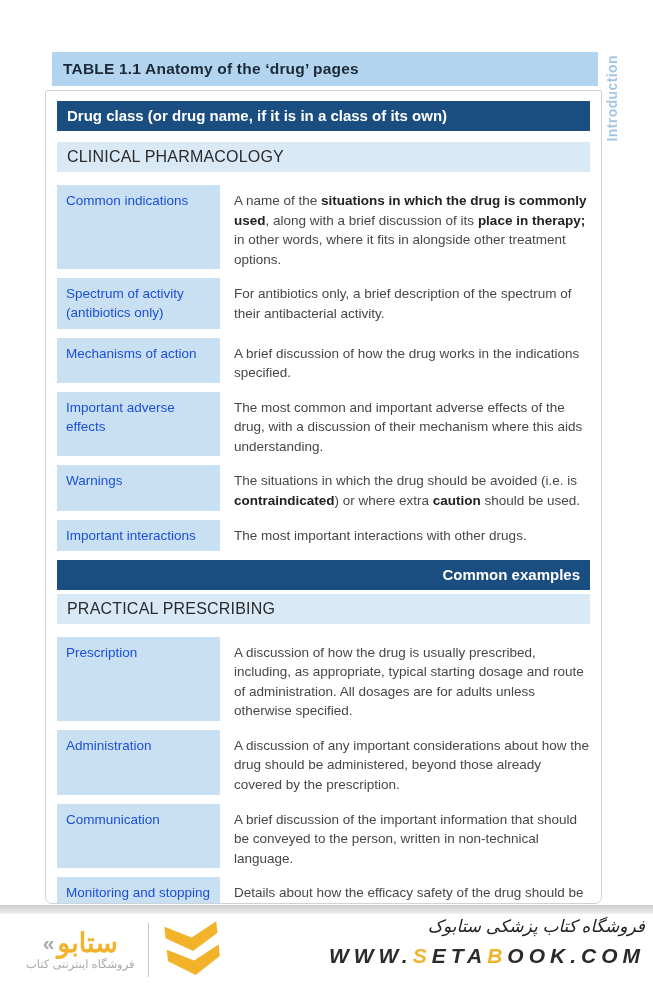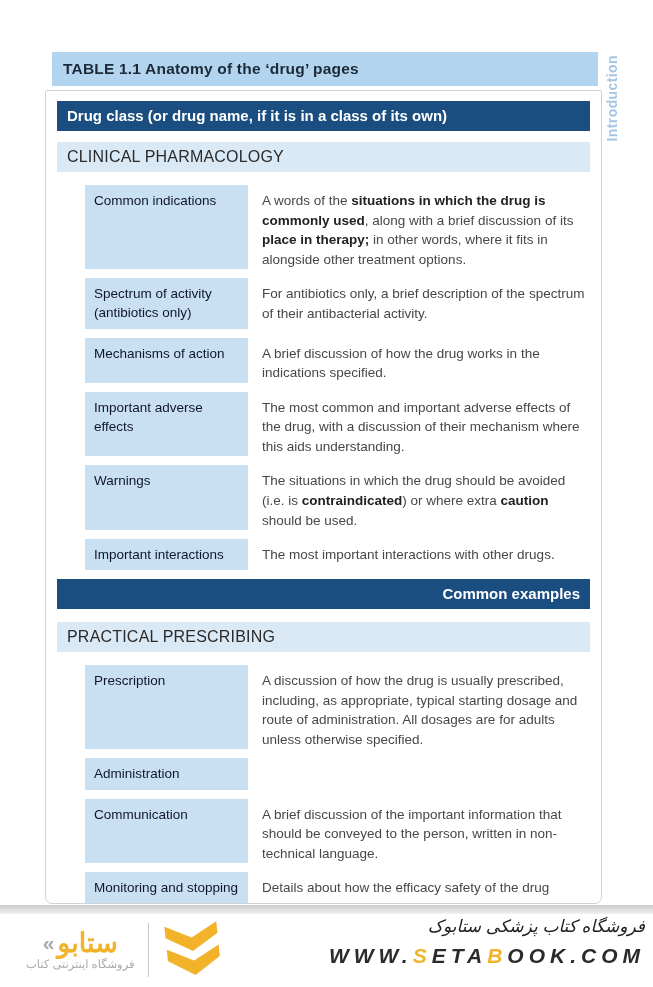--- a/index.html
+++ b/index.html
@@ -20,31 +20,31 @@
   .frame{
     position:absolute;left:45px;top:90px;width:557px;height:814px;
     border:1px solid #ccd3d9;border-radius:2px 2px 7px 7px;
     box-sizing:border-box;padding:10px 11px;background:#fff;overflow:hidden;
   }
 
   .navy-bar{
     background:#1b4e80;color:#ffffff;font-weight:bold;font-size:15px;
     height:30px;line-height:30px;padding:0 10px;margin-bottom:11px;
   }
-  .navy-bar.examples{text-align:right;margin:3px 0 13px;}
+  .navy-bar.examples{text-align:right;margin:3px 0 4px;}
 
   .section-bar{
     background:#d9e9f6;color:#2b2b2b;font-size:16px;height:30px;
     line-height:30px;padding:0 10px;margin-bottom:13px;letter-spacing:.2px;
   }
 
   .row{display:flex;gap:14px;margin-bottom:9px;}
   .cell{
     flex:0 0 163px;background:#c9e0f2;padding:6px 9px;box-sizing:border-box;
-    font-size:13.5px;color:#0f172a;line-height:1.42;margin-left:28px;
+    font-size:13.5px;color:#1d4ed8;line-height:1.42;
   }
   .desc{flex:1;font-size:13.5px;color:#474747;line-height:1.45;padding-top:6px;}
   .b{font-weight:bold;color:#222;}
 
   
   .margin-tab{position:absolute;top:55px;left:604px;}
   .margin-tab span{
     display:block;writing-mode:vertical-rl;transform:rotate(180deg);
     font-weight:bold;font-size:14px;color:#a3c6e4;letter-spacing:.4px;
   }
@@ -82,21 +82,21 @@
   <div class="margin-tab">
     <span>Introduction</span>
   </div>
 
   <div class="frame">
     <div class="navy-bar">Drug class (or drug name, if it is in a class of its own)</div>
     <div id="sections">
         <div class="section-bar">CLINICAL PHARMACOLOGY</div>
         <div class="row">
           <div class="cell">Common indications</div>
-          <div class="desc"><span>A words of the </span><span class="b">situations in which the drug is commonly used</span><span>, along with a brief discussion of its </span><span class="b">place in therapy;</span><span> in other words, where it fits in alongside other treatment options.</span></div>
+          <div class="desc"><span>A name of the </span><span class="b">situations in which the drug is commonly used</span><span>, along with a brief discussion of its </span><span class="b">place in therapy;</span><span> in other words, where it fits in alongside other treatment options.</span></div>
         </div>
         <div class="row">
           <div class="cell">Spectrum of activity (antibiotics only)</div>
           <div class="desc"><span>For antibiotics only, a brief description of the spectrum of their antibacterial activity.</span></div>
         </div>
         <div class="row">
           <div class="cell">Mechanisms of action</div>
           <div class="desc"><span>A brief discussion of how the drug works in the indications specified.</span></div>
         </div>
         <div class="row">
@@ -112,20 +112,21 @@
           <div class="desc"><span>The most important interactions with other drugs.</span></div>
         </div>
         <div class="navy-bar examples">Common examples</div>
         <div class="section-bar">PRACTICAL PRESCRIBING</div>
         <div class="row">
           <div class="cell">Prescription</div>
           <div class="desc"><span>A discussion of how the drug is usually prescribed, including, as appropriate, typical starting dosage and route of administration. All dosages are for adults unless otherwise specified.</span></div>
         </div>
         <div class="row">
           <div class="cell">Administration</div>
+          <div class="desc"><span>A discussion of any important considerations about how the drug should be administered, beyond those already covered by the prescription.</span></div>
         </div>
         <div class="row">
           <div class="cell">Communication</div>
           <div class="desc"><span>A brief discussion of the important information that should be conveyed to the person, written in non-technical language.</span></div>
         </div>
         <div class="row">
           <div class="cell">Monitoring and stopping</div>
           <div class="desc"><span>Details about how the efficacy safety of the drug should be monitored, and the considerations around when it should be stopped.</span></div>
         </div>
       </div>

